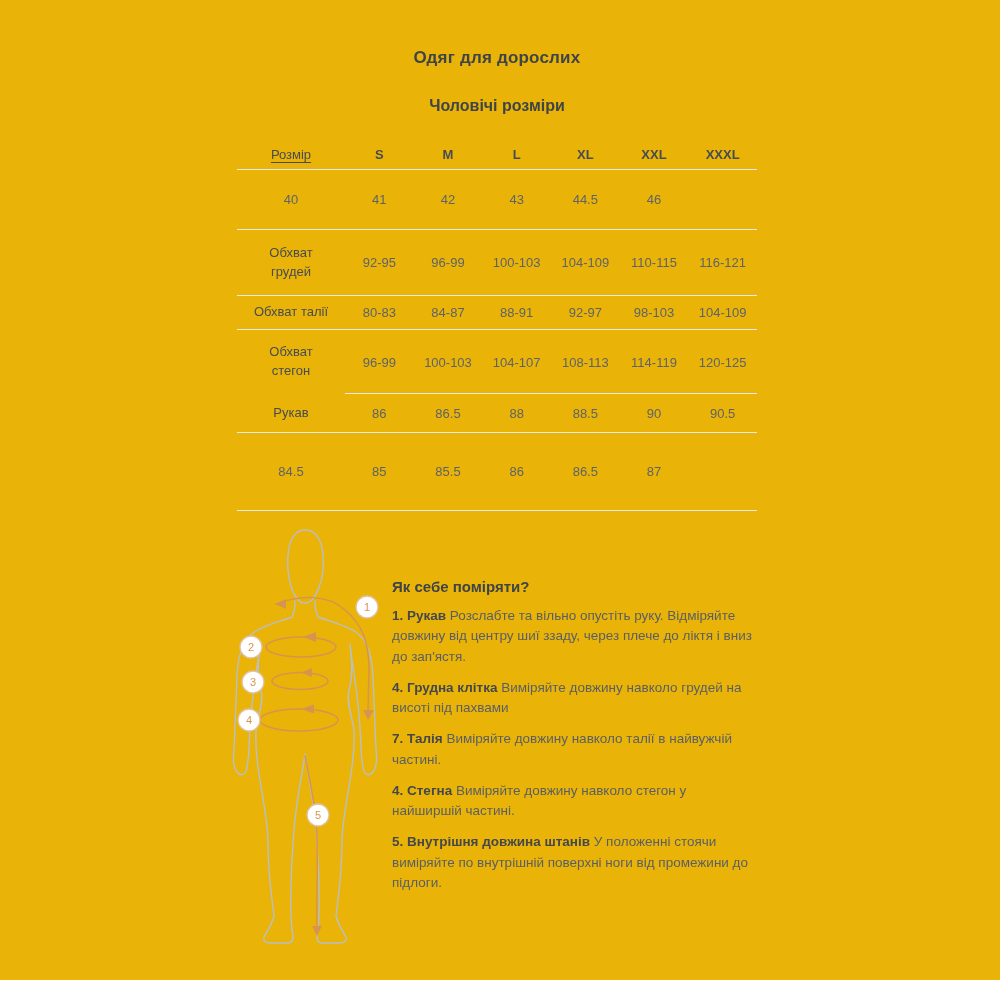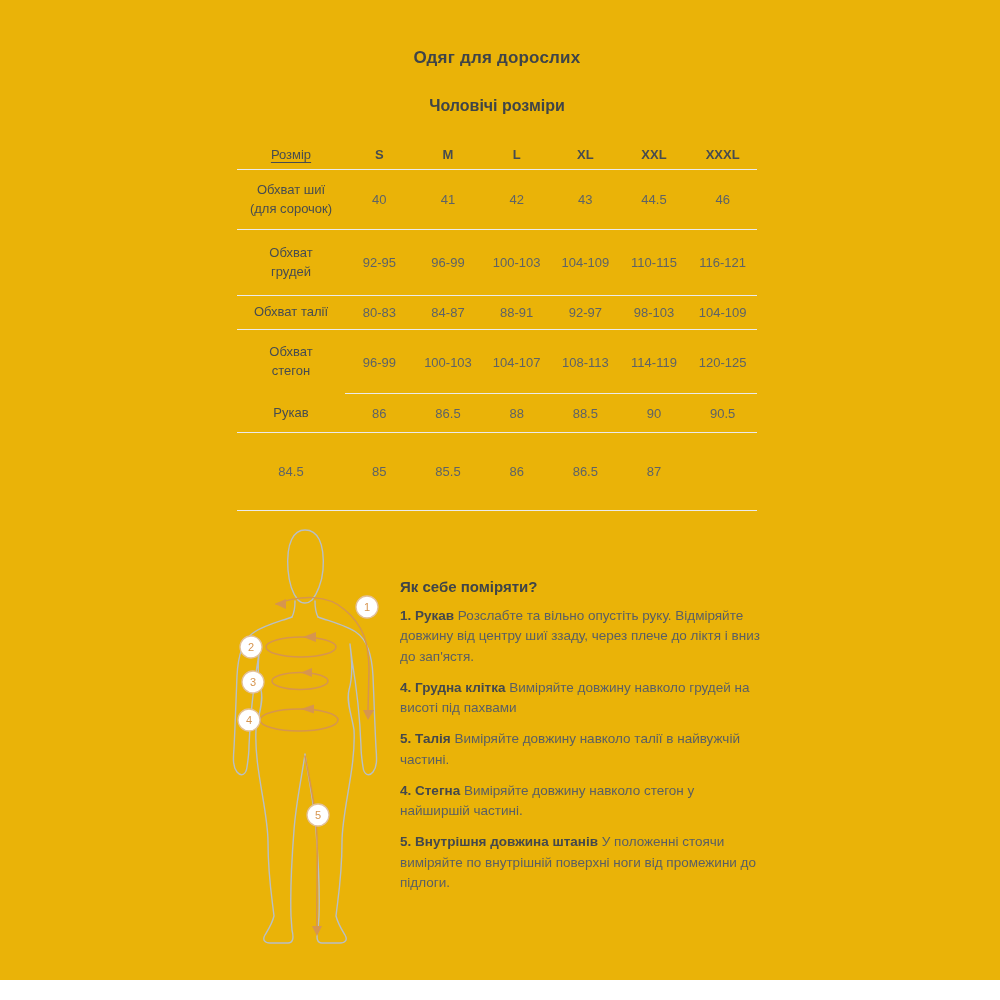--- a/index.html
+++ b/index.html
@@ -27,21 +27,21 @@
   .trow.partial::after{
     content:"";position:absolute;left:108px;right:0;bottom:0;height:1px;background:#ebebeb;
   }
   .label{
     text-align:center;white-space:pre-line;line-height:1.45;color:#474c50;
   }
   .hdr-label{font-weight:normal;text-decoration:underline;text-underline-offset:3px;color:#474c50;text-align:center;}
   .hdr-size{font-weight:bold;color:#474c50;text-align:center;}
   .val{text-align:center;color:#5e6367;}
   
-  .instructions{position:absolute;left:400px;top:578px;width:360px;}
+  .instructions{position:absolute;left:392px;top:578px;width:360px;}
   .inst-heading{margin:0;font-size:15px;font-weight:bold;color:#3f4448;}
   .step{margin:11px 0 0;font-size:13.5px;line-height:1.5;color:#5a5f64;}
   .step b{color:#44484c;}
   
   .diagram{position:absolute;left:228px;top:524px;width:172px;height:440px;}
 </style>
 </head>
 <body>
 
 <div class="page">
@@ -54,22 +54,20 @@
       <div class="hdr-label">Розмір</div>
       <div class="hdr-size">S</div>
       <div class="hdr-size">M</div>
       <div class="hdr-size">L</div>
       <div class="hdr-size">XL</div>
       <div class="hdr-size">XXL</div>
       <div class="hdr-size">XXXL</div>
     </div>
 
     <div class="trow h60">
-      <div class="label">Обхват шиї
-(для сорочок)</div>
       <div class="val">40</div>
       <div class="val">41</div>
       <div class="val">42</div>
       <div class="val">43</div>
       <div class="val">44.5</div>
       <div class="val">46</div>
     </div>
 
     <div class="trow h66">
       <div class="label">Обхват
@@ -204,21 +202,21 @@
 
     <p class="step">
       <b>1. Рукав</b>
       <span>Розслабте та вільно опустіть руку. Відміряйте довжину від центру шиї ззаду, через плече до ліктя і вниз до зап'ястя.</span>
     </p>
     <p class="step">
       <b>4. Грудна клітка</b>
       <span>Виміряйте довжину навколо грудей на висоті під пахвами</span>
     </p>
     <p class="step">
-      <b>5. Талія</b>
+      <b>7. Талія</b>
       <span>Виміряйте довжину навколо талії в найвужчій частині.</span>
     </p>
     <p class="step">
       <b>4. Стегна</b>
       <span>Виміряйте довжину навколо стегон у найширшій частині.</span>
     </p>
     <p class="step">
       <b>5. Внутрішня довжина штанів</b>
       <span>У положенні стоячи виміряйте по внутрішній поверхні ноги від промежини до підлоги.</span>
     </p>

